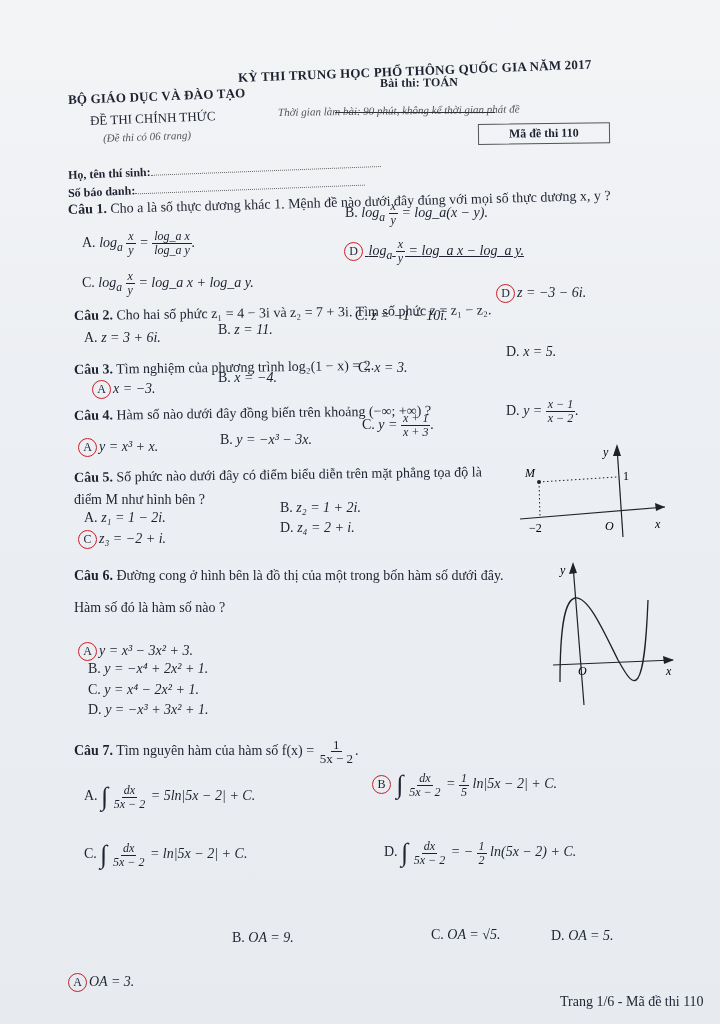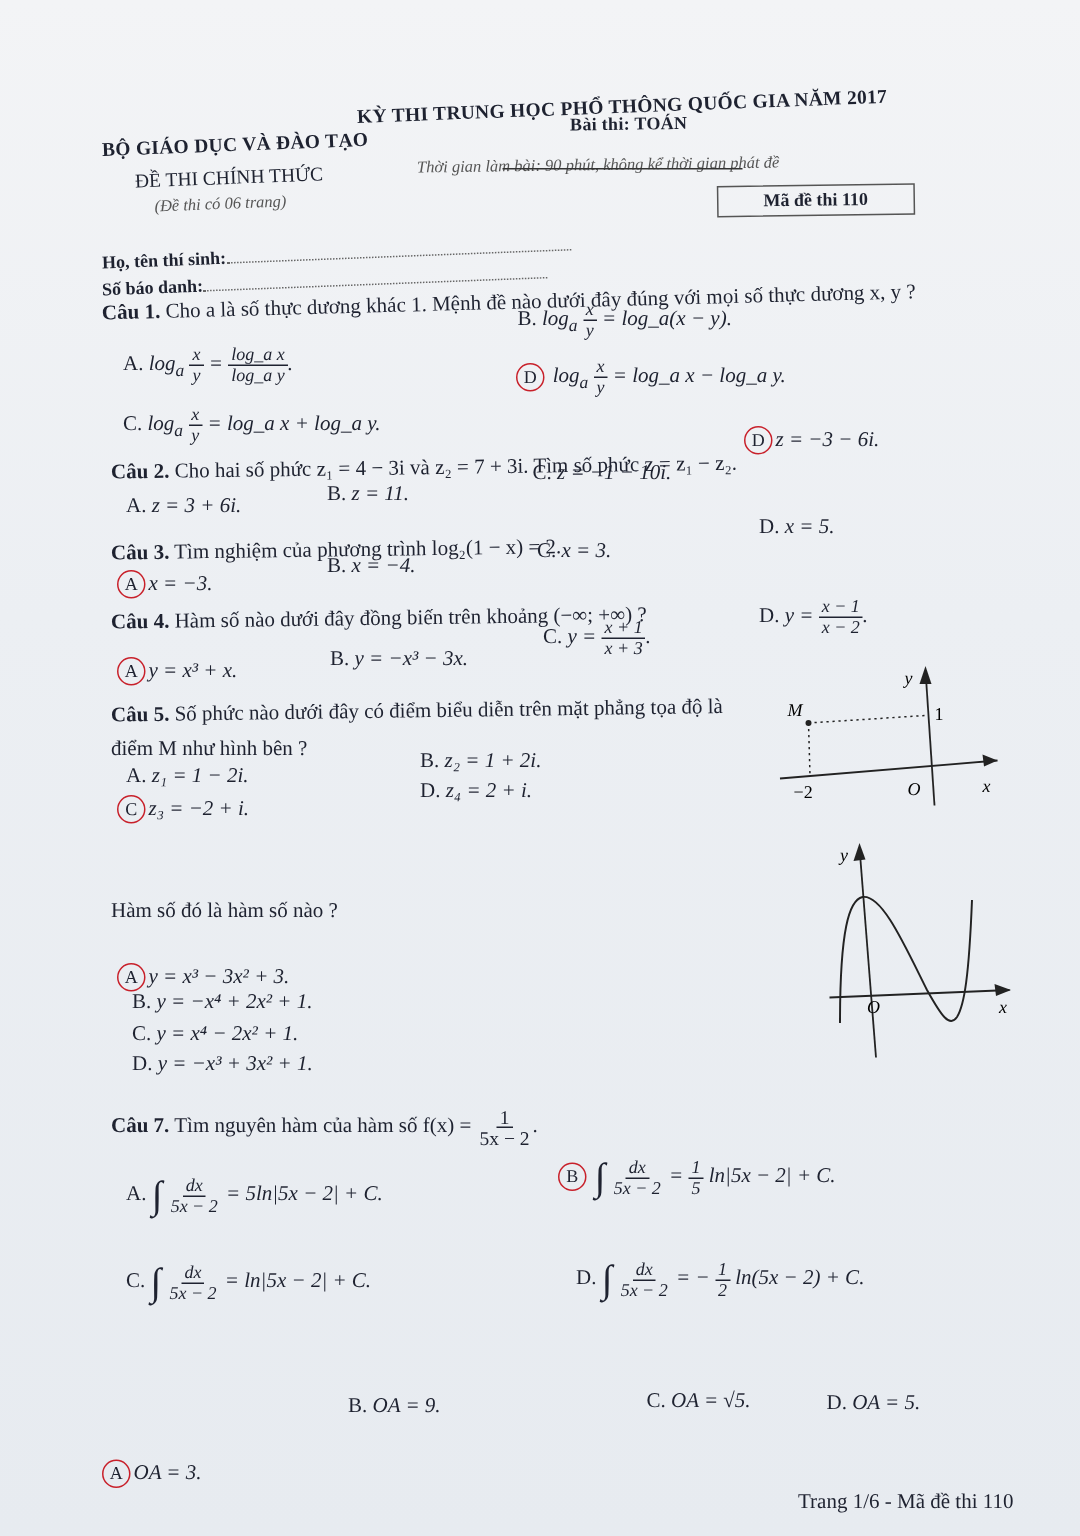--- a/index.html
+++ b/index.html
@@ -63,21 +63,21 @@
     <span>log</span><sub>a</sub>
     <span class="frac">
         <span class="n">x</span>
         <span class="d">y</span>
       </span>
     = <span class="frac">
         <span class="n">log_a x</span>
         <span class="d">log_a y</span>
       </span>.
   </div>
-  <div class="abs opt" style="left:344px;top:238px;">
+  <div class="abs opt" style="left:344px;top:238px;text-decoration:underline;">
     <span class="circle">D</span>
     <span>log</span><sub>a</sub>
     <span class="frac">
         <span class="n">x</span>
         <span class="d">y</span>
       </span>
     = <span>log_a x − log_a y.</span>
   </div>
   <div class="abs opt" style="left:82px;top:270px;">
     <span class="lbl">C.</span>
@@ -95,21 +95,21 @@
   </div>
   <div class="abs opt" style="left:84px;top:330px;"><span class="lbl">A.</span> <span>z = 3 + 6i.</span></div>
   <div class="abs opt" style="left:218px;top:322px;"><span class="lbl">B.</span> <span>z = 11.</span></div>
   <div class="abs opt" style="left:355px;top:308px;"><span class="lbl">C.</span> <span>z = −1 − 10i.</span></div>
   <div class="abs opt" style="left:496px;top:284px;"><span class="circle">D</span><span>z = −3 − 6i.</span></div>
 
   <div class="abs q rot3" style="left:74px;top:362px;">
     <b>Câu 3.</b>
     <span>Tìm nghiệm của phương trình  log₂(1 − x) = 2.</span>
   </div>
-  <div class="abs opt" style="left:78px;top:380px;"><span class="circle">A</span><span>x = −3.</span></div>
+  <div class="abs opt" style="left:92px;top:380px;"><span class="circle">A</span><span>x = −3.</span></div>
   <div class="abs opt" style="left:218px;top:370px;"><span class="lbl">B.</span> <span>x = −4.</span></div>
   <div class="abs opt" style="left:358px;top:360px;"><span class="lbl">C.</span> <span>x = 3.</span></div>
   <div class="abs opt" style="left:506px;top:344px;"><span class="lbl">D.</span> <span>x = 5.</span></div>
 
   <div class="abs q rot3" style="left:74px;top:408px;">
     <b>Câu 4.</b>
     <span>Hàm số nào dưới đây đồng biến trên khoảng (−∞; +∞) ?</span>
   </div>
   <div class="abs opt" style="left:78px;top:438px;"><span class="circle">A</span><span>y = x³ + x.</span></div>
   <div class="abs opt" style="left:220px;top:432px;"><span class="lbl">B.</span> <span>y = −x³ − 3x.</span></div>
@@ -147,20 +147,24 @@
     <line x1="24" y1="40" x2="25" y2="75" stroke="#222" stroke-width="1" stroke-dasharray="1.5,2.5"></line>
     <circle cx="24" cy="40" r="2" fill="#222"></circle>
     <text x="10" y="35" font-size="12" font-style="italic" font-family="Liberation Serif, serif">M</text>
     <text x="88" y="14" font-size="12" font-style="italic" font-family="Liberation Serif, serif">y</text>
     <text x="108" y="38" font-size="12" font-family="Liberation Serif, serif">1</text>
     <text x="14" y="90" font-size="12" font-family="Liberation Serif, serif">−2</text>
     <text x="90" y="88" font-size="12" font-style="italic" font-family="Liberation Serif, serif">O</text>
     <text x="140" y="86" font-size="12" font-style="italic" font-family="Liberation Serif, serif">x</text>
   </svg>
 
+  <div class="abs q" style="left:74px;top:568px;">
+    <b>Câu 6.</b>
+    <span>Đường cong ở hình bên là đồ thị của một trong bốn hàm số dưới đây.</span>
+  </div>
   <div class="abs q" style="left:74px;top:600px;">Hàm số đó là hàm số nào ?</div>
   <div class="abs opt" style="left:78px;top:642px;"><span class="circle">A</span><span>y = x³ − 3x² + 3.</span></div>
   <div class="abs opt" style="left:88px;top:661px;"><span class="lbl">B.</span> <span>y = −x⁴ + 2x² + 1.</span></div>
   <div class="abs opt" style="left:88px;top:682px;"><span class="lbl">C.</span> <span>y = x⁴ − 2x² + 1.</span></div>
   <div class="abs opt" style="left:88px;top:702px;"><span class="lbl">D.</span> <span>y = −x³ + 3x² + 1.</span></div>
 
   <svg class="abs" style="left:548px;top:560px;" width="140" height="150">
     <line x1="5" y1="105" x2="125" y2="100" stroke="#222" stroke-width="1.2"></line>
     <polygon points="126,100 115,96 116,104" fill="#222"></polygon>
     <line x1="36" y1="145" x2="25" y2="5" stroke="#222" stroke-width="1.2"></line>
@@ -224,14 +228,14 @@
         <span class="d">2</span>
       </span>
     <span>ln(5x − 2) + C.</span>
   </div>
 
   <div class="abs opt" style="left:68px;top:928px;margin-top:45px;"><span class="circle">A</span><span>OA = 3.</span></div>
   <div class="abs opt" style="left:232px;top:930px;"><span class="lbl">B.</span> <span>OA = 9.</span></div>
   <div class="abs opt" style="left:388px;top:927px;margin-left:43px;"><span class="lbl">C.</span> <span>OA = √5.</span></div>
   <div class="abs opt" style="left:551px;top:928px;"><span class="lbl">D.</span> <span>OA = 5.</span></div>
 
-  <div class="abs footer" style="left:532px;top:994px;text-align:center;">Trang 1/6 - Mã đề thi 110</div>
+  <div class="abs footer" style="left:560px;top:994px;text-align:center;">Trang 1/6 - Mã đề thi 110</div>
 </div>
 
 </body></html>

